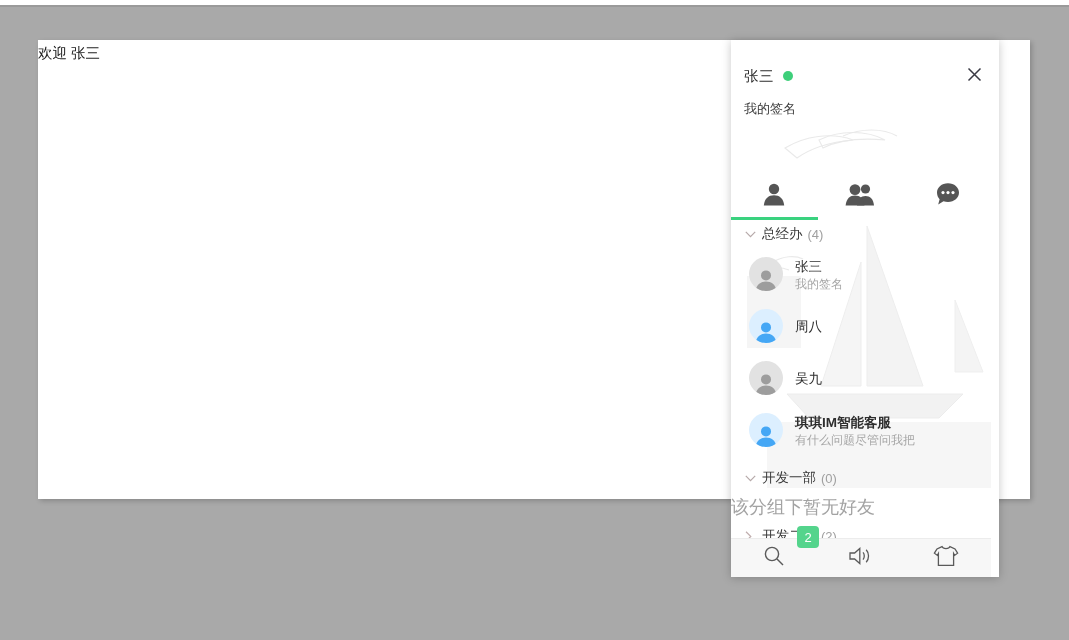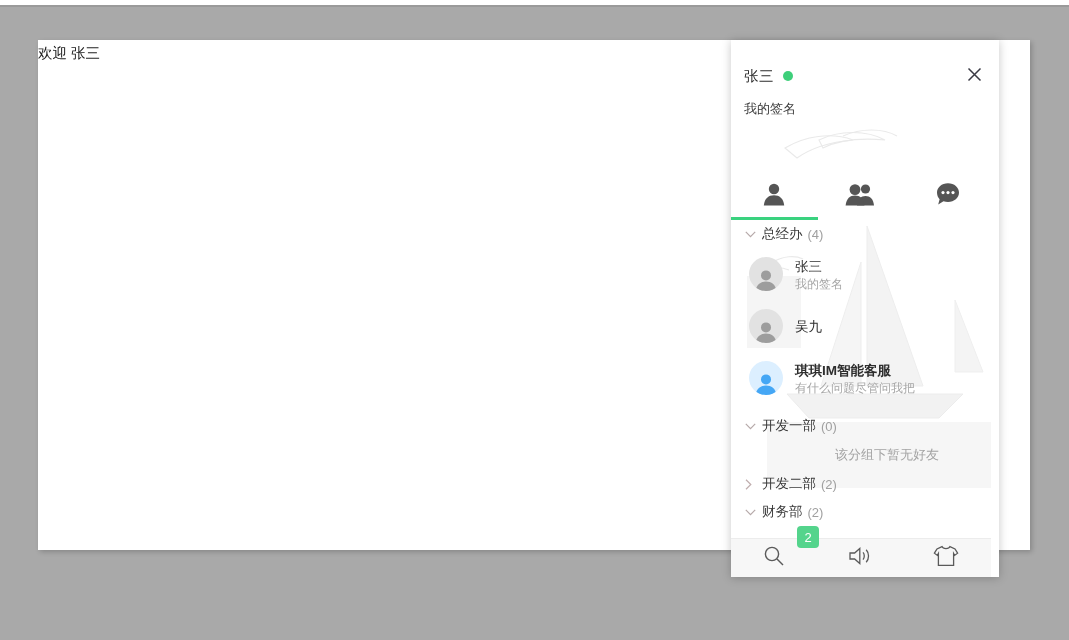--- a/index.html
+++ b/index.html
@@ -24,21 +24,21 @@
     height: 7px;
     background: #ffffff;
     border-bottom: 2px solid #9a9a9a;
   }
 
   
   #page-card {
     position: absolute;
     left: 38px; top: 40px;
     width: 992px;
-    height: 510px;
+    height: 459px;
     background: #ffffff;
     box-shadow: 2px 2px 5px rgba(0,0,0,0.20);
   }
 
   #welcome-text {
     position: absolute;
     left: 0px; top: 3px;
     font-size: 14.5px;
     color: #222222;
     white-space: nowrap;
@@ -157,23 +157,23 @@
     color: #3a3a3a;
     margin-left: 3px;
   }
   .group-count {
     font-size: 13px;
     color: #a0a0a0;
     margin-left: 5px;
   }
 
   .empty-group {
-    text-align: right;
+    text-align: left;
     padding-right: 52px;
-    font-size: 13px;
+    font-size: 18px;
     color: #a3a3a3;
     height: 30px;
     line-height: 30px;
   }
 
   .contact-row {
     display: flex;
     align-items: center;
     height: 52px;
     padding-left: 18px;
@@ -351,20 +351,31 @@
           <circle cx="12" cy="6.4" r="5"></circle>
           <path d="M1.6 22 C2.4 15.6 6.6 12.6 12 12.6 C17.4 12.6 21.6 15.6 22.4 22 Z"></path>
         </svg>
       </span>
       <span class="contact-text">
         <span class="contact-name">张三</span>
         <span class="contact-sign" style="display:block">我的签名</span>
       </span>
     </div>
 
+    <div class="contact-row">
+      <span class="avatar online">
+        <svg width="24" height="22" viewBox="0 0 24 22" xmlns="http://www.w3.org/2000/svg">
+          <circle cx="12" cy="6.4" r="5"></circle>
+          <path d="M1.6 22 C2.4 15.6 6.6 12.6 12 12.6 C17.4 12.6 21.6 15.6 22.4 22 Z"></path>
+        </svg>
+      </span>
+      <span class="contact-text">
+        <span class="contact-name">周八</span>
+      </span>
+    </div>
 
     <div class="contact-row">
       <span class="avatar offline">
         <svg width="24" height="22" viewBox="0 0 24 22" xmlns="http://www.w3.org/2000/svg">
           <circle cx="12" cy="6.4" r="5"></circle>
           <path d="M1.6 22 C2.4 15.6 6.6 12.6 12 12.6 C17.4 12.6 21.6 15.6 22.4 22 Z"></path>
         </svg>
       </span>
       <span class="contact-text">
         <span class="contact-name">吴九</span>

